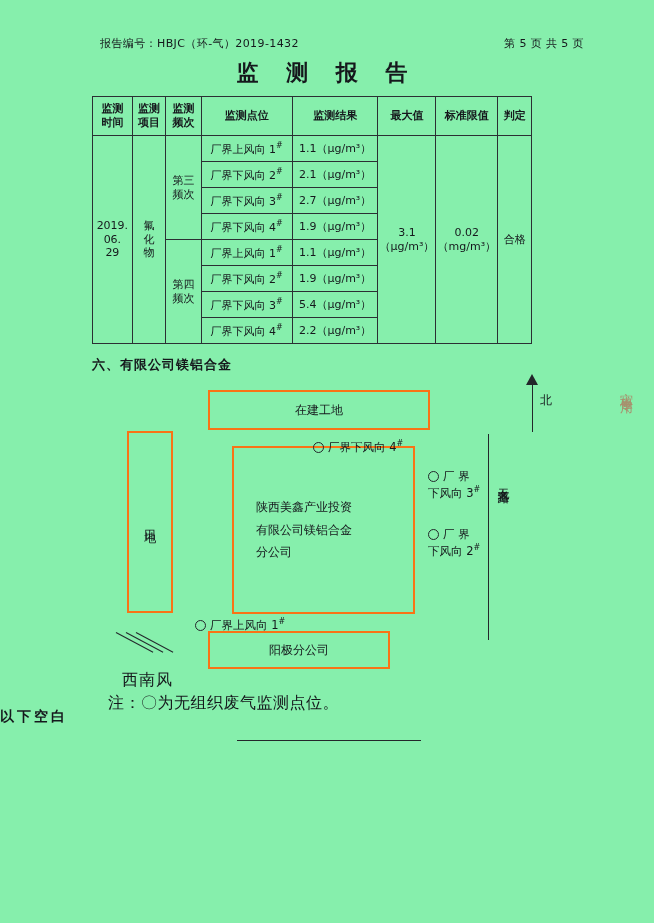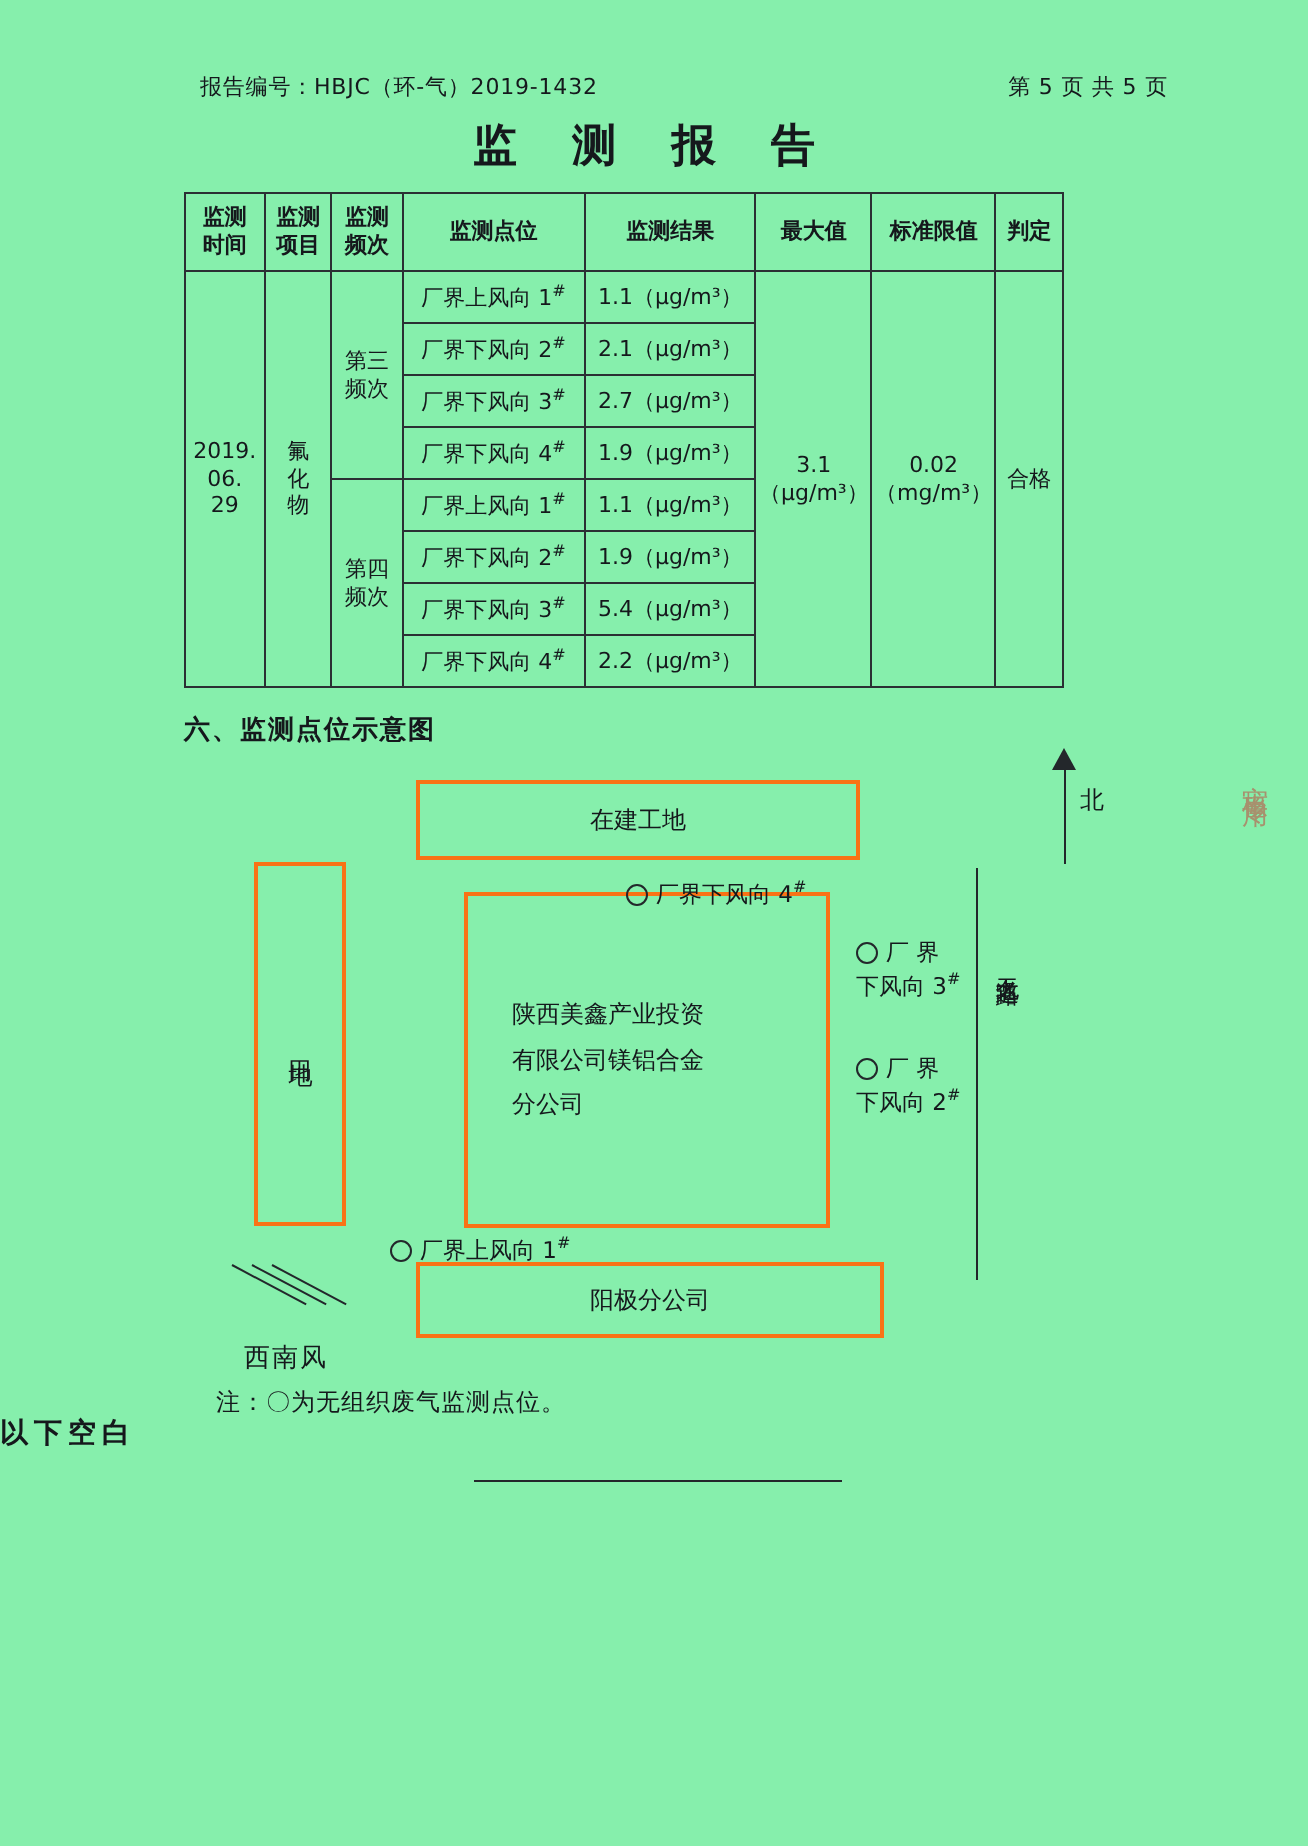--- a/index.html
+++ b/index.html
@@ -113,21 +113,21 @@
     left: 152px; top: 68px; width: 183px; height: 168px;
     justify-content: flex-start; align-items: center;
   }
   #box-company .ctext {
     padding-left: 22px;
     text-align: left;
     font-size: 12px;
     line-height: 1.9;
   }
   #box-anode {
-    left: 128px; top: 253px; width: 234px; height: 38px;
+    left: 128px; top: 253px; width: 182px; height: 38px;
   }
   .vline {
     position: absolute;
     border-left: 1px solid #23272b;
     left: 408px; top: 56px; height: 206px;
   }
   .road-label {
     position: absolute;
     left: 414px; top: 92px;
     font-size: 12px;
@@ -184,28 +184,28 @@
     border-top: 1px solid #23272b;
     transform: rotate(28deg);
     transform-origin: left center;
   }
   .wind i:nth-child(1) { left: 4px;  top: 4px; }
   .wind i:nth-child(2) { left: 14px; top: 4px; }
   .wind i:nth-child(3) { left: 24px; top: 4px; }
   .wind-lbl {
     position: absolute;
     left: 42px; top: 292px;
-    font-size: 13px;
+    font-size: 16px;
     letter-spacing: 1px;
     text-align: center;
   }
   .note {
     position: absolute;
     top: 693px; left: 108px;
-    font-size: 12px;
+    font-size: 16px;
     letter-spacing: 0.5px;
     font-family: Liberation Mono, monospace;
   }
   .blank {
     position: absolute;
     top: 708px; left: 0; right: 0;
     font-size: 14px;
     letter-spacing: 3px;
     font-weight: bold;
   }
@@ -306,21 +306,21 @@
         <td class="res">5.4（μg/m³）</td>
       </tr>
       <tr class="rowh">
         <td class="pt"><span>厂界下风向 4</span><span class="sup">#</span></td>
         <td class="res">2.2（μg/m³）</td>
       </tr>
     </tbody>
       </table>
   </div>
 
-  <div class="sec-title">六、监测点位示意图</div>
+  <div class="sec-title">六、有限公司镁铝合金</div>
 
   <div class="diagram">
 
     <div class="box" id="box-site">在建工地</div>
 
     <div class="box" id="box-field">
         <span>田地</span>
       </div>
 
     <div class="box" id="box-company">

